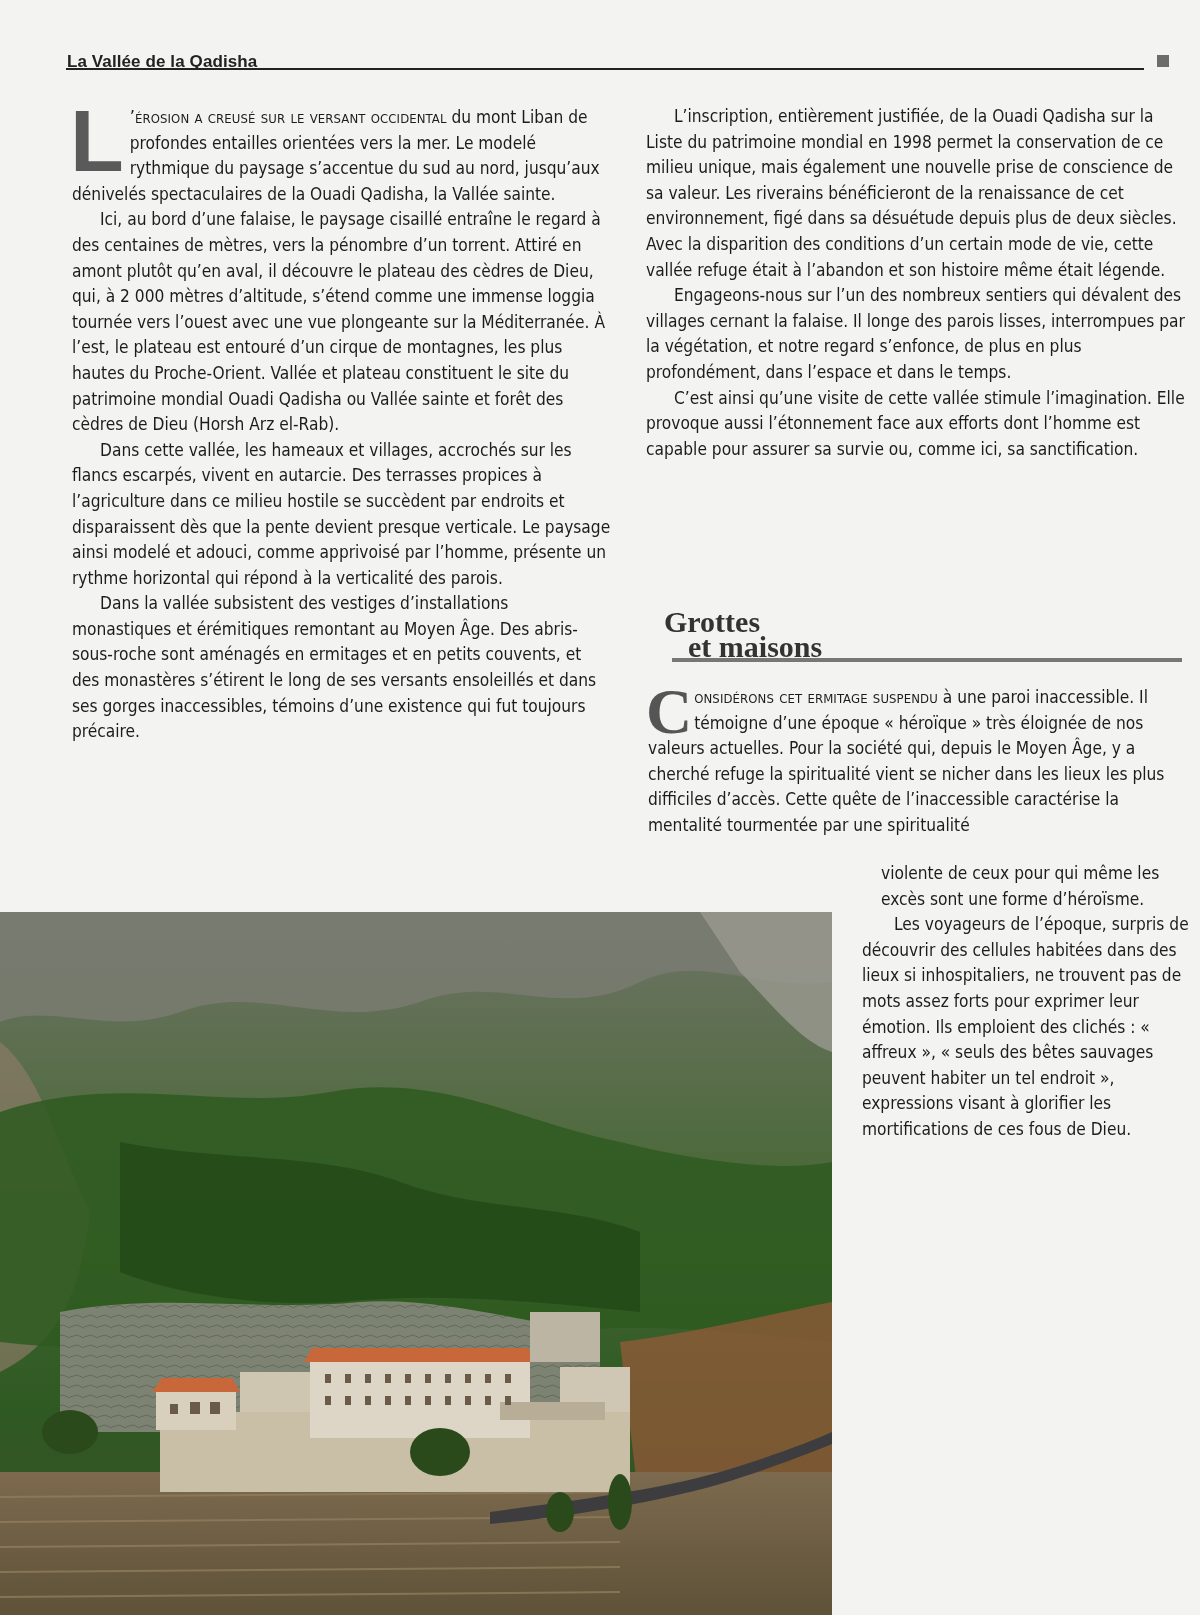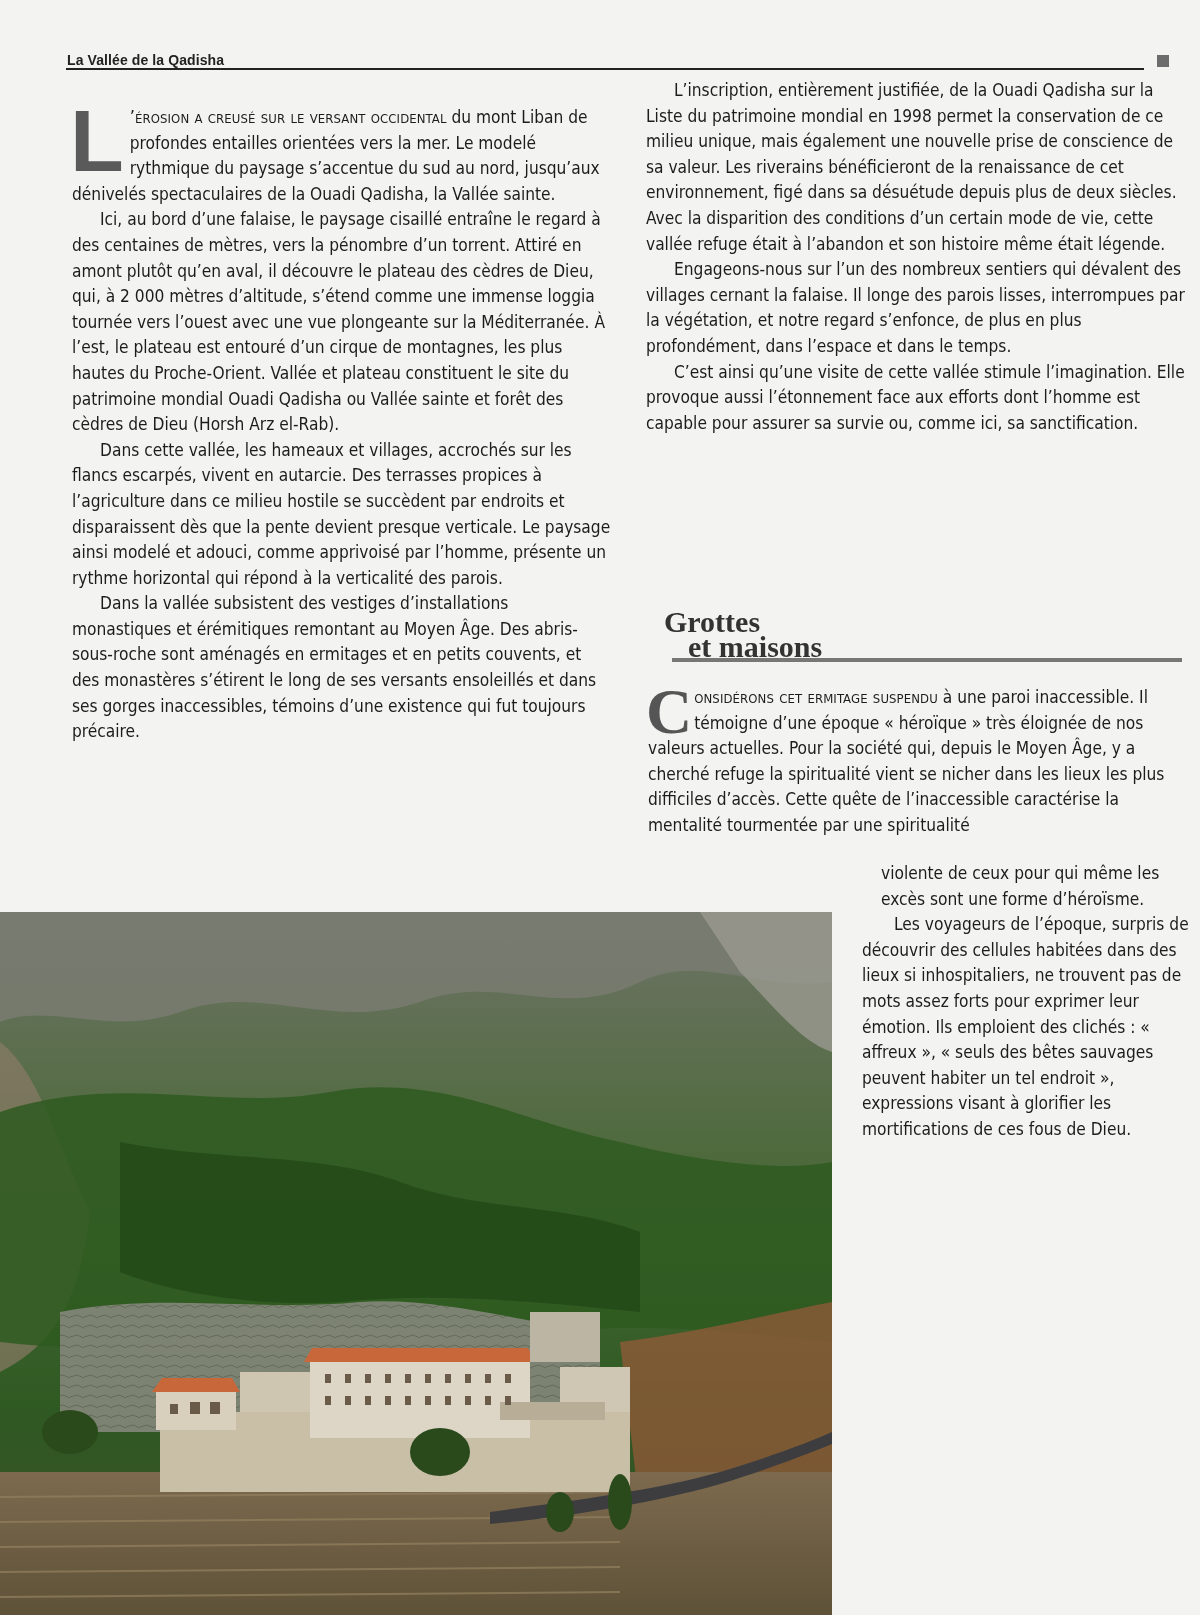--- a/index.html
+++ b/index.html
@@ -5,41 +5,41 @@
   html, body { margin: 0; padding: 0; }
   body {
     width: 1200px; height: 1615px; position: relative; overflow: hidden;
     background: #f3f3f1;
     font-family: "DejaVu Sans", sans-serif;
     color: #1f1f1f;
   }
   .running-head {
     position: absolute; left: 67px; top: 52px;
     font-family: "Liberation Sans", sans-serif; font-weight: bold;
-    font-size: 14px; color: #222; letter-spacing: 0.1px;
+    font-size: 17px; color: #222; letter-spacing: 0.1px;
   }
   .head-rule {
     position: absolute; left: 66px; top: 68px; width: 1078px; height: 2px;
     background: #222;
   }
   .head-square {
     position: absolute; left: 1157px; top: 55px; width: 12px; height: 12px;
     background: #6c6c6c;
   }
   .col {
     position: absolute;
     font-size: 17.2px; line-height: 25.6px;
     font-family: "DejaVu Sans", sans-serif;
     font-stretch: condensed;
     color: #1c1c1c;
   }
   .col p { margin: 0; text-indent: 28px; }
   .col p.first { text-indent: 0; }
   .col-left { left: 72px; top: 104px; width: 540px; }
-  .col-right { left: 646px; top: 78px; width: 540px; }
+  .col-right { left: 646px; top: 104px; width: 540px; }
   .dropcap-L {
     float: left; font-family: "Liberation Sans", sans-serif; font-weight: bold;
     font-size: 88px; line-height: 66px; height: 70px; margin: 4px 6px 0 -2px;
     color: #5a5a5a;
   }
   .dropcap-C {
     float: left; font-family: "Liberation Serif", serif; font-weight: bold;
     font-size: 64px; line-height: 48px; height: 48px; margin: 4px 2px 0 -2px;
     color: #555;
   }

